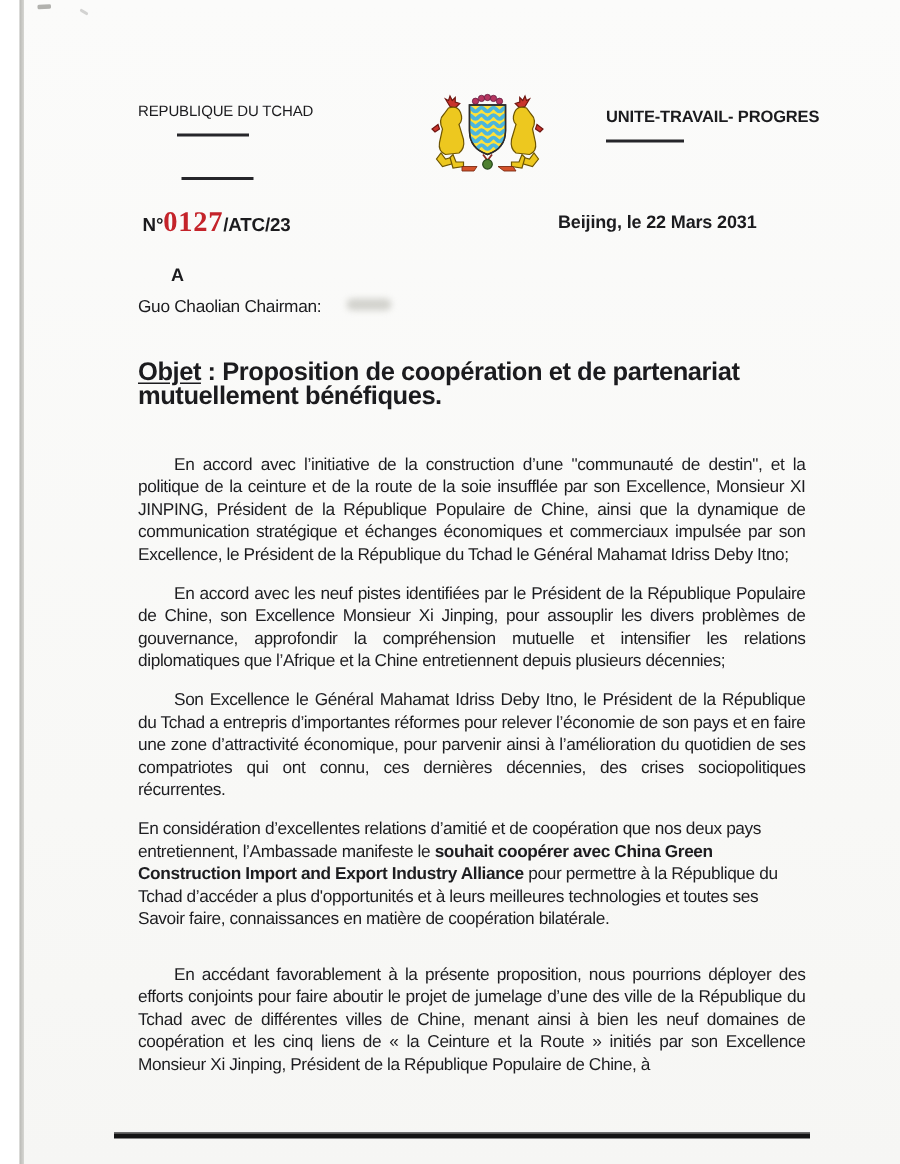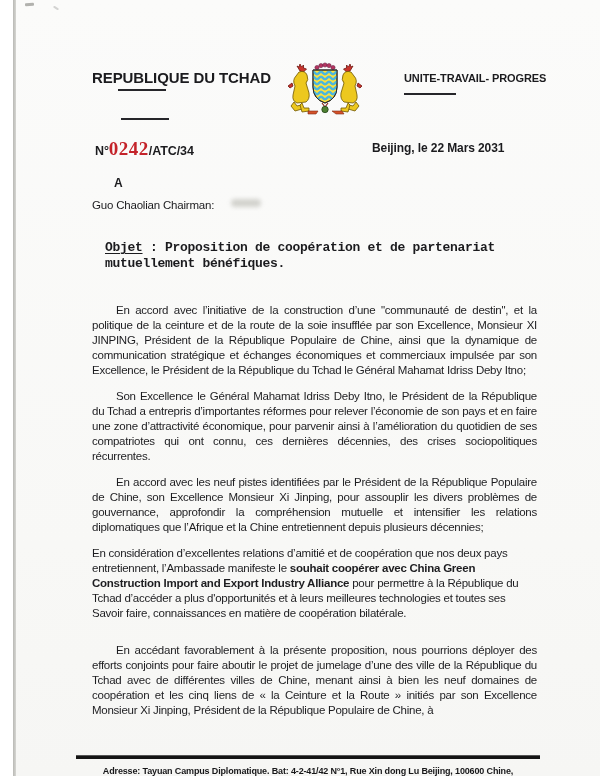--- a/index.html
+++ b/index.html
@@ -18,42 +18,42 @@
   .edge-strip{position:absolute;left:0;top:0;width:13px;height:776px;background:#ffffff;}
   .edge-line{position:absolute;left:13px;top:0;width:3px;height:776px;
     background:linear-gradient(90deg,#b9b9b5,#d6d6d2);}
   .artifact{position:absolute;background:#8a8a86;opacity:.65;border-radius:1px;}
   .a1{left:25px;top:3px;width:9px;height:3px;transform:rotate(-4deg);}
   .a2{left:53px;top:7px;width:6px;height:2px;transform:rotate(32deg);opacity:.35;}
   .smudge{position:absolute;left:231px;top:199px;width:30px;height:8px;
     background:#b3b3ab;filter:blur(2px);opacity:.55;border-radius:4px;}
 
   
-  .lh-republic{position:absolute;left:92px;top:69px;font-size:15px;font-weight:700;letter-spacing:-0.1px;}
+  .lh-republic{position:absolute;left:92px;top:69px;font-size:10px;font-weight:400;letter-spacing:-0.1px;}
   .lh-embassy {position:absolute;left:92px;top:98px;font-size:11px;font-weight:700;letter-spacing:-0.1px;}
   .lh-motto   {position:absolute;left:372px;top:72px;font-size:11px;font-weight:700;letter-spacing:-0.1px;padding-left:32px;}
   .rule{position:absolute;height:2px;background:#26262a;}
   .r1{left:118px;top:89px;width:48px;}
   .r2{left:121px;top:118px;width:48px;}
   .r3{left:404px;top:93px;width:52px;}
   .emblem{position:absolute;left:286px;top:62px;width:78px;height:54px;}
 
   
   .ref{position:absolute;left:95px;top:138px;font-size:12.5px;font-weight:700;letter-spacing:-0.1px;}
   .ref .ref-num{font-family:"Liberation Serif","DejaVu Serif",serif;font-size:19px;font-weight:600;color:#c4232a;letter-spacing:0.5px;}
   .date{position:absolute;left:372px;top:141px;font-size:12px;font-weight:700;letter-spacing:-0.1px;}
 
   
   .salutation{position:absolute;left:114px;top:176px;font-size:12px;font-weight:700;}
   .rcpt-name{position:absolute;left:92px;top:199px;font-size:11.5px;font-weight:400;letter-spacing:-0.2px;}
   .rcpt-org {position:absolute;left:92px;top:213px;font-size:11.5px;font-weight:700;letter-spacing:-0.2px;}
 
   
-  .subject{position:absolute;left:105px;top:240px;width:432px;
-    font-size:13px;font-weight:700;line-height:15.5px;letter-spacing:-0.3px;font-family:Liberation Mono, monospace;}
+  .subject{position:absolute;left:92px;top:240px;width:432px;
+    font-size:17px;font-weight:700;line-height:15.5px;letter-spacing:-0.3px;}
   .subj-label{text-decoration:underline;text-underline-offset:2px;}
 
   
   .body{position:absolute;left:92px;top:303px;width:445px;
     font-size:11.5px;line-height:15px;letter-spacing:-0.25px;color:#1d1d20;}
   .body p{margin:0 0 11px 0;text-align:justify;text-indent:24px;}
   .body p.no-indent{text-indent:0;text-align:left;margin-bottom:22px;}
   .body strong{font-weight:700;}
 
   
@@ -121,32 +121,31 @@
 
     <path d="M36,41 l3,4 3,-4" fill="none" stroke="#8a2a20" stroke-width="1.2"></path>
     <circle cx="39" cy="47.5" r="3.2" fill="#4e8030" stroke="#24451a" stroke-width="0.8"></circle>
     <path d="M22,49 h10 l-2,3 h-8 z" fill="#d4522a" stroke="#7c2a12" stroke-width="0.6"></path>
     <path d="M46,49 h10 l2,3 h-8 z" fill="#d4522a" stroke="#7c2a12" stroke-width="0.6"></path>
   </svg>
 
   <div class="lh-motto">UNITE-TRAVAIL- PROGRES</div>
   <div class="rule r3"></div>
 
-  <div class="ref"><span>N°</span><span class="ref-num">0242</span><span>/ATC/34</span></div>
+  <div class="ref"><span>N°</span><span class="ref-num">0127</span><span>/ATC/23</span></div>
   <div class="date">Beijing, le 22 Mars 2031</div>
 
   <div class="salutation">A</div>
   <div class="rcpt-name">Guo Chaolian Chairman:</div>
 
   <div class="subject"><span class="subj-label">Objet</span><span> : </span><span class="subj-text">Proposition de coopération et de partenariat mutuellement bénéfiques.</span></div>
 
   <main class="body">
     <p>En accord avec l’initiative de la construction d’une "communauté de destin", et la politique de la ceinture et de la route de la soie insufflée par son Excellence, Monsieur XI JINPING, Président de la République Populaire de Chine, ainsi que la dynamique de communication stratégique et échanges économiques et commerciaux impulsée par son Excellence, le Président de la République du Tchad le Général Mahamat Idriss Deby Itno;</p>
+    <p>En accord avec les neuf pistes identifiées par le Président de la République Populaire de Chine, son Excellence Monsieur Xi Jinping, pour assouplir les divers problèmes de gouvernance, approfondir la compréhension mutuelle et intensifier les relations diplomatiques que l’Afrique et la Chine entretiennent depuis plusieurs décennies;</p>
     <p>Son Excellence le Général Mahamat Idriss Deby Itno, le Président de la République du Tchad a entrepris d’importantes réformes pour relever l’économie de son pays et en faire une zone d’attractivité économique, pour parvenir ainsi à l’amélioration du quotidien de ses compatriotes qui ont connu, ces dernières décennies, des crises sociopolitiques récurrentes.</p>
-    <p>En accord avec les neuf pistes identifiées par le Président de la République Populaire de Chine, son Excellence Monsieur Xi Jinping, pour assouplir les divers problèmes de gouvernance, approfondir la compréhension mutuelle et intensifier les relations diplomatiques que l’Afrique et la Chine entretiennent depuis plusieurs décennies;</p>
     <p class="no-indent"><span>En considération d’excellentes relations d’amitié et de coopération que nos deux pays entretiennent, l’Ambassade manifeste le </span><strong>souhait coopérer avec  China Green Construction Import and Export Industry Alliance</strong><span> pour permettre à la République du Tchad d’accéder a plus d'opportunités et à leurs meilleures technologies et toutes ses Savoir faire, connaissances en matière de coopération bilatérale.</span></p>
     <p>En accédant favorablement à la présente proposition, nous pourrions déployer des efforts conjoints pour faire aboutir le projet de jumelage d’une des ville de la République du Tchad avec de différentes villes de Chine, menant ainsi à bien les neuf domaines de coopération et les cinq liens de « la Ceinture et la Route » initiés par son Excellence Monsieur Xi Jinping, Président de la République Populaire de Chine, à</p>
   </main>
 
   <div class="footer-rule"></div>
-  <div class="footer-text">Adresse: Tayuan Campus Diplomatique. Bat: 4-2-41/42 N°1, Rue Xin dong Lu Beijing, 100600 Chine,</div>
 
 </div>
 
 </body></html>

